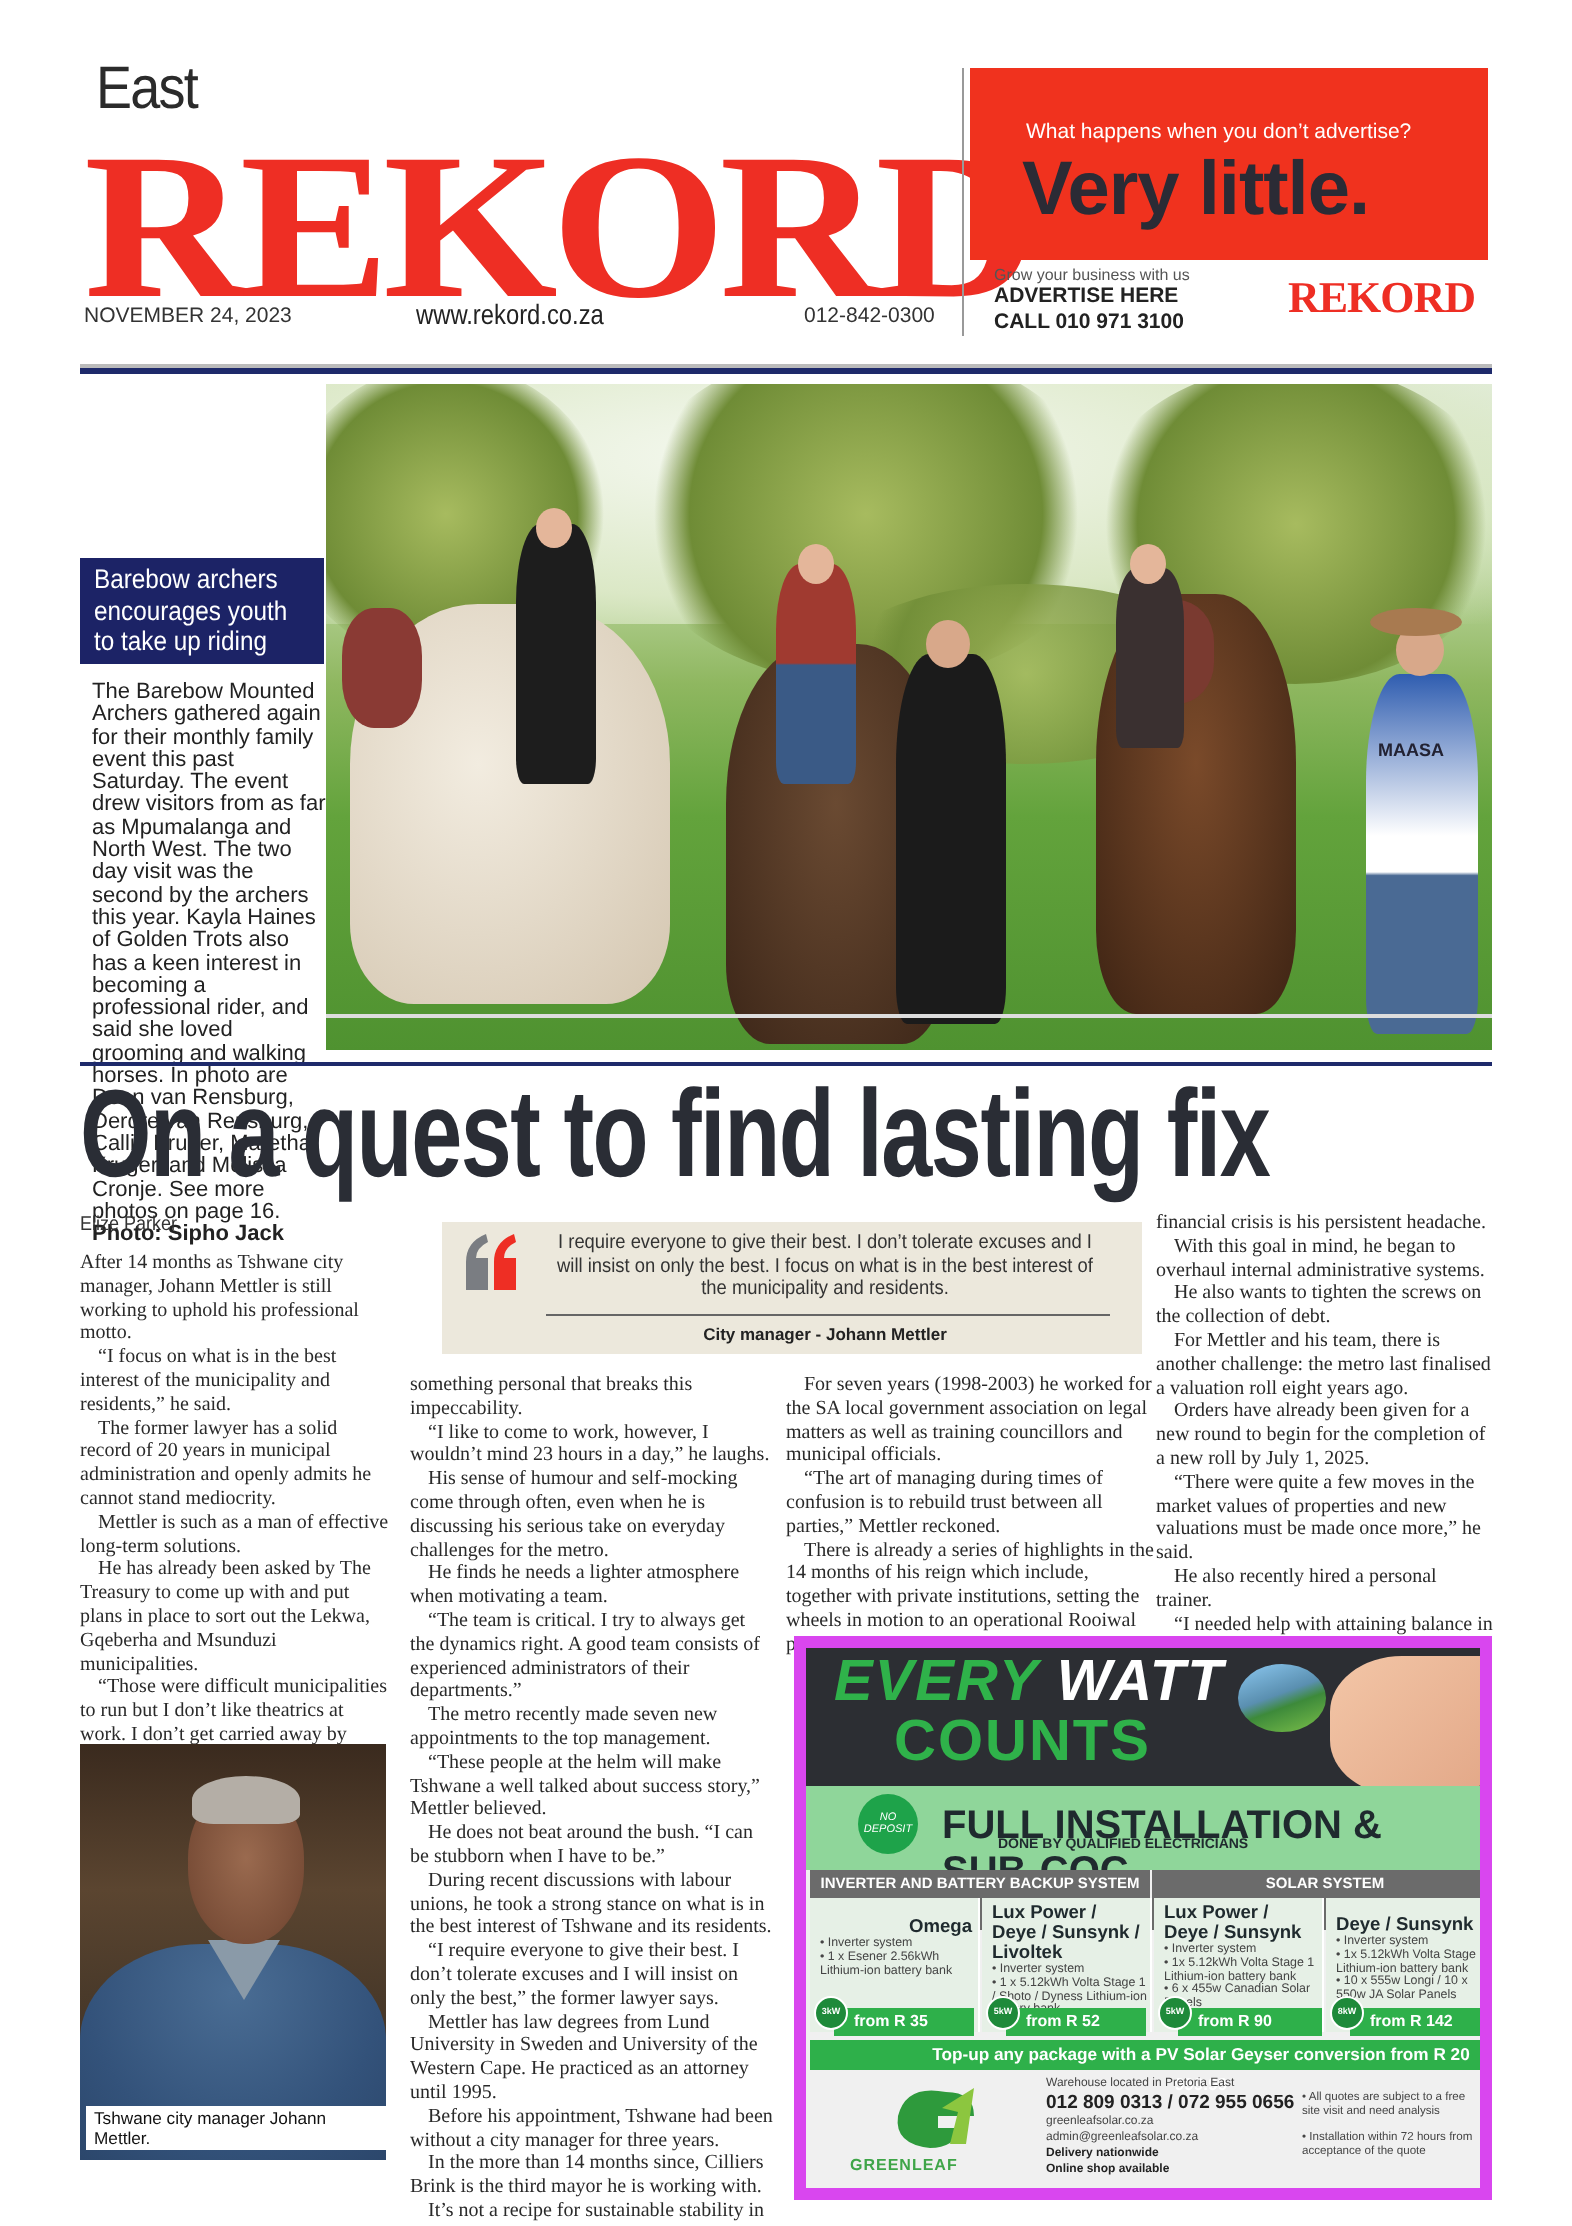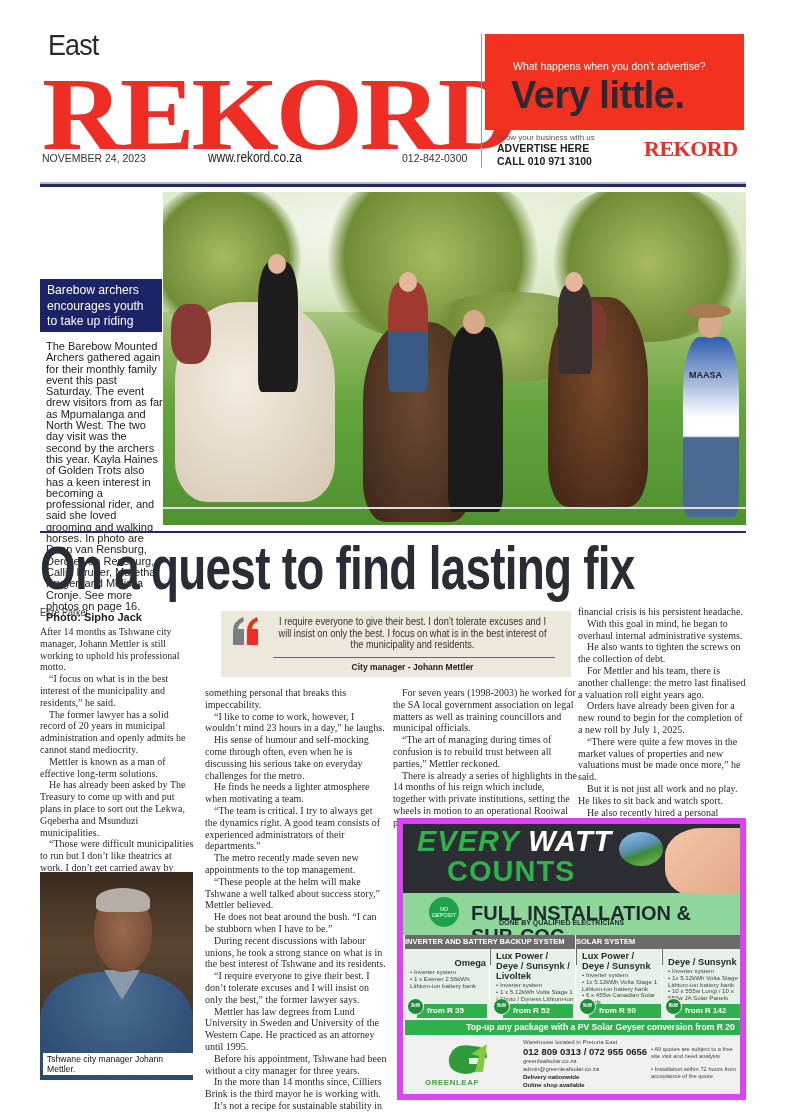--- a/index.html
+++ b/index.html
@@ -74,21 +74,21 @@
   .solar .top { position: absolute; left: 0; top: 0; width: 100%; height: 69px; background: #2c2e33; }
   .solar .every { position: absolute; left: 14px; top: 2px; font-family: "Liberation Sans", sans-serif; font-weight: bold; font-style: italic; font-size: 29px; line-height: 30px; color: #2fb24a; letter-spacing: 1px; }
   .solar .every .w { color: #fff; }
   .solar .counts { position: absolute; left: 44px; top: 32px; font-family: "Liberation Sans", sans-serif; font-weight: bold; font-size: 29px; line-height: 30px; color: #2fb24a; letter-spacing: 1px; }
   .solar .bulb { position: absolute; left: 216px; top: 8px; width: 44px; height: 34px; border-radius: 50%; background: linear-gradient(160deg, #8cc8f0 0%, #5a8fb0 45%, #3d8a3a 60%, #7cc04a 100%); }
   .solar .hand { position: absolute; left: 262px; top: 4px; width: 90px; height: 70px; border-radius: 40% 10% 40% 40%; background: linear-gradient(135deg, #f3c6a7, #e1a585); }
   .solar .band { position: absolute; left: 0; top: 69px; width: 100%; height: 42px; background: #8fd69a; }
   .solar .nodep { position: absolute; left: 26px; top: 73px; width: 30px; height: 30px; border-radius: 50%; background: #1ea34a; color: #fff; font-family: "Liberation Sans", sans-serif; font-style: italic; font-size: 5.5px; text-align: center; padding-top: 9px; line-height: 6px; }
   .solar .fullinst { position: absolute; left: 68px; top: 78px; font-family: "Liberation Sans", sans-serif; font-weight: bold; font-size: 20px; color: #1f2a2e; }
   .solar .done { position: absolute; left: 96px; top: 95px; font-family: "Liberation Sans", sans-serif; font-weight: bold; font-size: 7px; color: #1f2a2e; }
-  .solar .hdr { position: absolute; top: 111px; height: 30px; background: #6b6b6b; color: #fff; font-family: "Liberation Sans", sans-serif; font-weight: bold; font-size: 7.5px; line-height: 13px; }
+  .solar .hdr { position: absolute; top: 111px; height: 30px; background: #6b6b6b; color: #fff; font-family: "Liberation Sans", sans-serif; font-weight: bold; font-size: 7.5px; text-align: center; line-height: 13px; }
   .solar .pkg { position: absolute; top: 125px; width: 85px; height: 67px; background: #e6f0e6; border-right: 1px solid #fff; font-family: "Liberation Sans", sans-serif; }
   .solar .pkg .name { font-weight: bold; font-size: 9.3px; line-height: 10px; color: #1f2a2e; padding: 2px 3px 1px 5px; }
   .solar .pkg ul { list-style: none; padding-left: 5px; font-size: 6.2px; line-height: 6.8px; color: #444; }
   .solar .pkg ul li:before { content: "• "; }
   .solar .price { position: absolute; top: 180px; height: 14px; background: #2eb04a; color: #fff; font-family: "Liberation Sans", sans-serif; font-weight: bold; font-size: 8px; line-height: 14px; padding-left: 10px; }
   .solar .kw { position: absolute; top: 174px; width: 17px; height: 17px; border-radius: 50%; background: #1e8a3a; color: #fff; font-family: "Liberation Sans", sans-serif; font-weight: bold; font-size: 4.5px; text-align: center; line-height: 14px; border: 1px solid #fff; }
   .solar .topup { position: absolute; left: 2px; top: 196px; width: 343px; height: 15px; background: #2eb04a; color: #fff; font-family: "Liberation Sans", sans-serif; font-weight: bold; font-size: 8.6px; text-align: center; line-height: 15px; padding-left: 48px; }
   .solar .logo { position: absolute; left: 40px; top: 218px; width: 50px; height: 36px; }
   .solar .logotxt { position: absolute; left: 22px; top: 254px; font-family: "Liberation Sans", sans-serif; font-weight: bold; font-size: 8px; color: #3fa548; letter-spacing: 0.5px; }
   .solar .contact { position: absolute; left: 120px; top: 214px; font-family: "Liberation Sans", sans-serif; font-size: 6px; line-height: 8px; color: #444; }
@@ -159,21 +159,21 @@
 <div class="sidetext"><span>The Barebow Mounted Archers gathered again for their monthly family event this past Saturday. The event drew visitors from as far as Mpumalanga and North West. The two day visit was the second by the archers this year. Kayla Haines of Golden Trots also has a keen interest in becoming a professional rider, and said she loved grooming and walking horses. In photo are Dean van Rensburg, Derdre van Rensburg, Callie Kruger, Maretha Kruger, and Melissa Cronje. See more photos on page 16. </span><b>Photo: Sipho Jack</b></div>
 <div class="navyline2"></div>
 
 <div class="headline">On a quest to find lasting fix</div>
 <div class="byline">Elize Parker</div>
 
 <div class="col col1">
   <p class="noind">After 14 months as Tshwane city manager, Johann Mettler is still working to uphold his professional motto.</p>
   <p>“I focus on what is in the best interest of the municipality and residents,” he said.</p>
   <p>The former lawyer has a solid record of 20 years in municipal administration and openly admits he cannot stand mediocrity.</p>
-  <p>Mettler is known as a man of effective long-term solutions.</p>
+  <p>Mettler is such as a man of effective long-term solutions.</p>
   <p>He has already been asked by The Treasury to come up with and put plans in place to sort out the Lekwa, Gqeberha and Msunduzi municipalities.</p>
   <p>“Those were difficult municipalities to run but I don’t like theatrics at work. I don’t get carried away by drama. It’s not good for stability.”</p>
   <p>The fit former rugby player devises strategies when he goes jogging up and down the hills in Pretoria in the mornings.</p>
   <p>At 07:00 he sits ready to tackle the day’s tasks in his neat office at Tshwane House.</p>
   <p>There is no loose piece of paper or</p>
 </div>
 
 <div class="pull">
   <svg class="qmark" viewBox="0 0 30 28">
     <path d="M2 28 L2 14 Q2 4 12 0 L13 4 Q7 7 7 12 L13 12 L13 28 Z" fill="#7a7d82"></path>
@@ -207,21 +207,20 @@
   <p>There is already a series of highlights in the 14 months of his reign which include, together with private institutions, setting the wheels in motion to an operational Rooiwal power station, and resolving the Tshwane</p>
 </div>
 
 <div class="col col4">
   <p class="noind">financial crisis is his persistent headache.</p>
   <p>With this goal in mind, he began to overhaul internal administrative systems.</p>
   <p>He also wants to tighten the screws on the collection of debt.</p>
   <p>For Mettler and his team, there is another challenge: the metro last finalised a valuation roll eight years ago.</p>
   <p>Orders have already been given for a new round to begin for the completion of a new roll by July 1, 2025.</p>
   <p>“There were quite a few moves in the market values of properties and new valuations must be made once more,” he said.</p>
-  <p>But it is not just all work and no play. He likes to sit back and watch sport.</p>
   <p>He also recently hired a personal trainer.</p>
   <p>“I needed help with attaining balance in my life and to reach my personal goals.”</p>
 </div>
 
 <div class="portrait">
   <div class="shirt"></div>
   <div class="collar"></div>
   <div class="head"></div>
   <div class="hair"></div>
   <div class="cap">Tshwane city manager Johann Mettler.</div>

